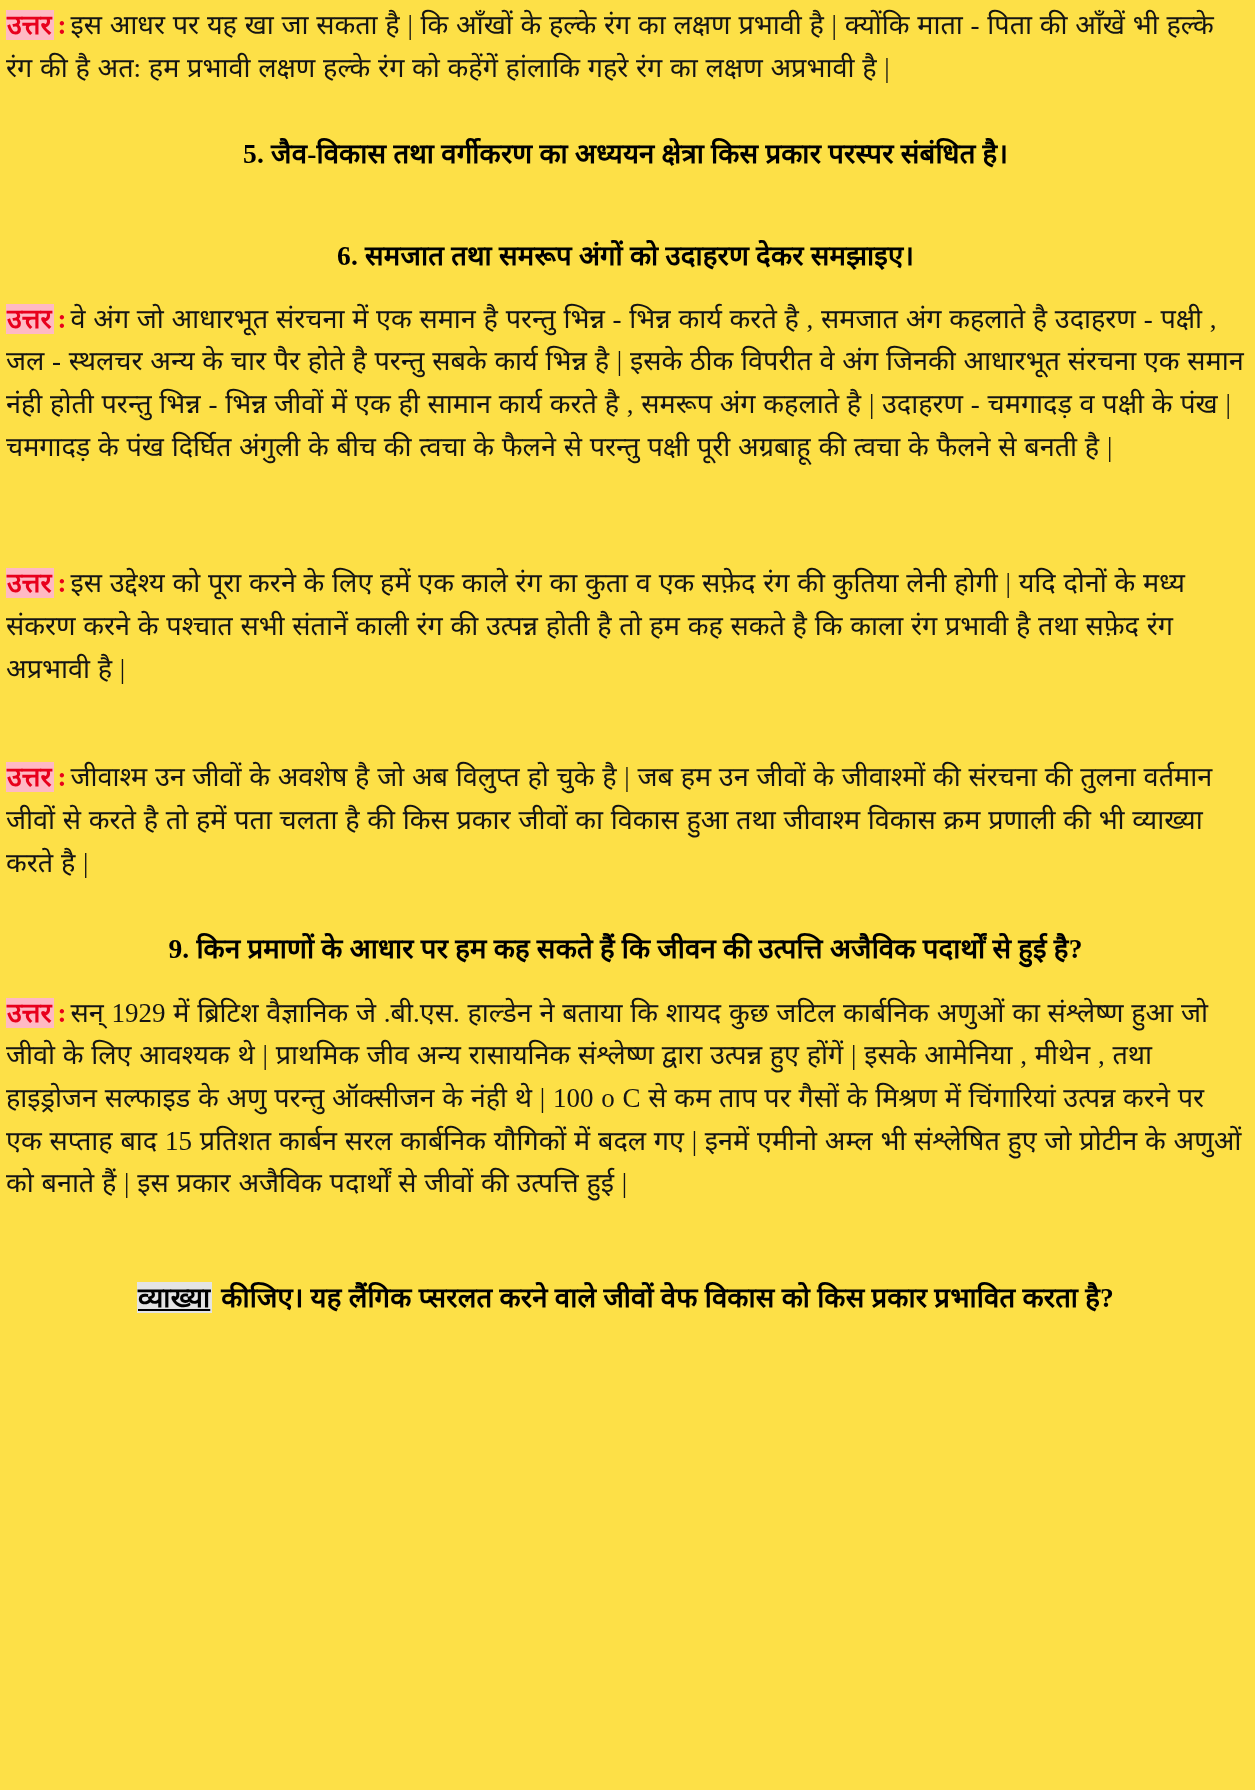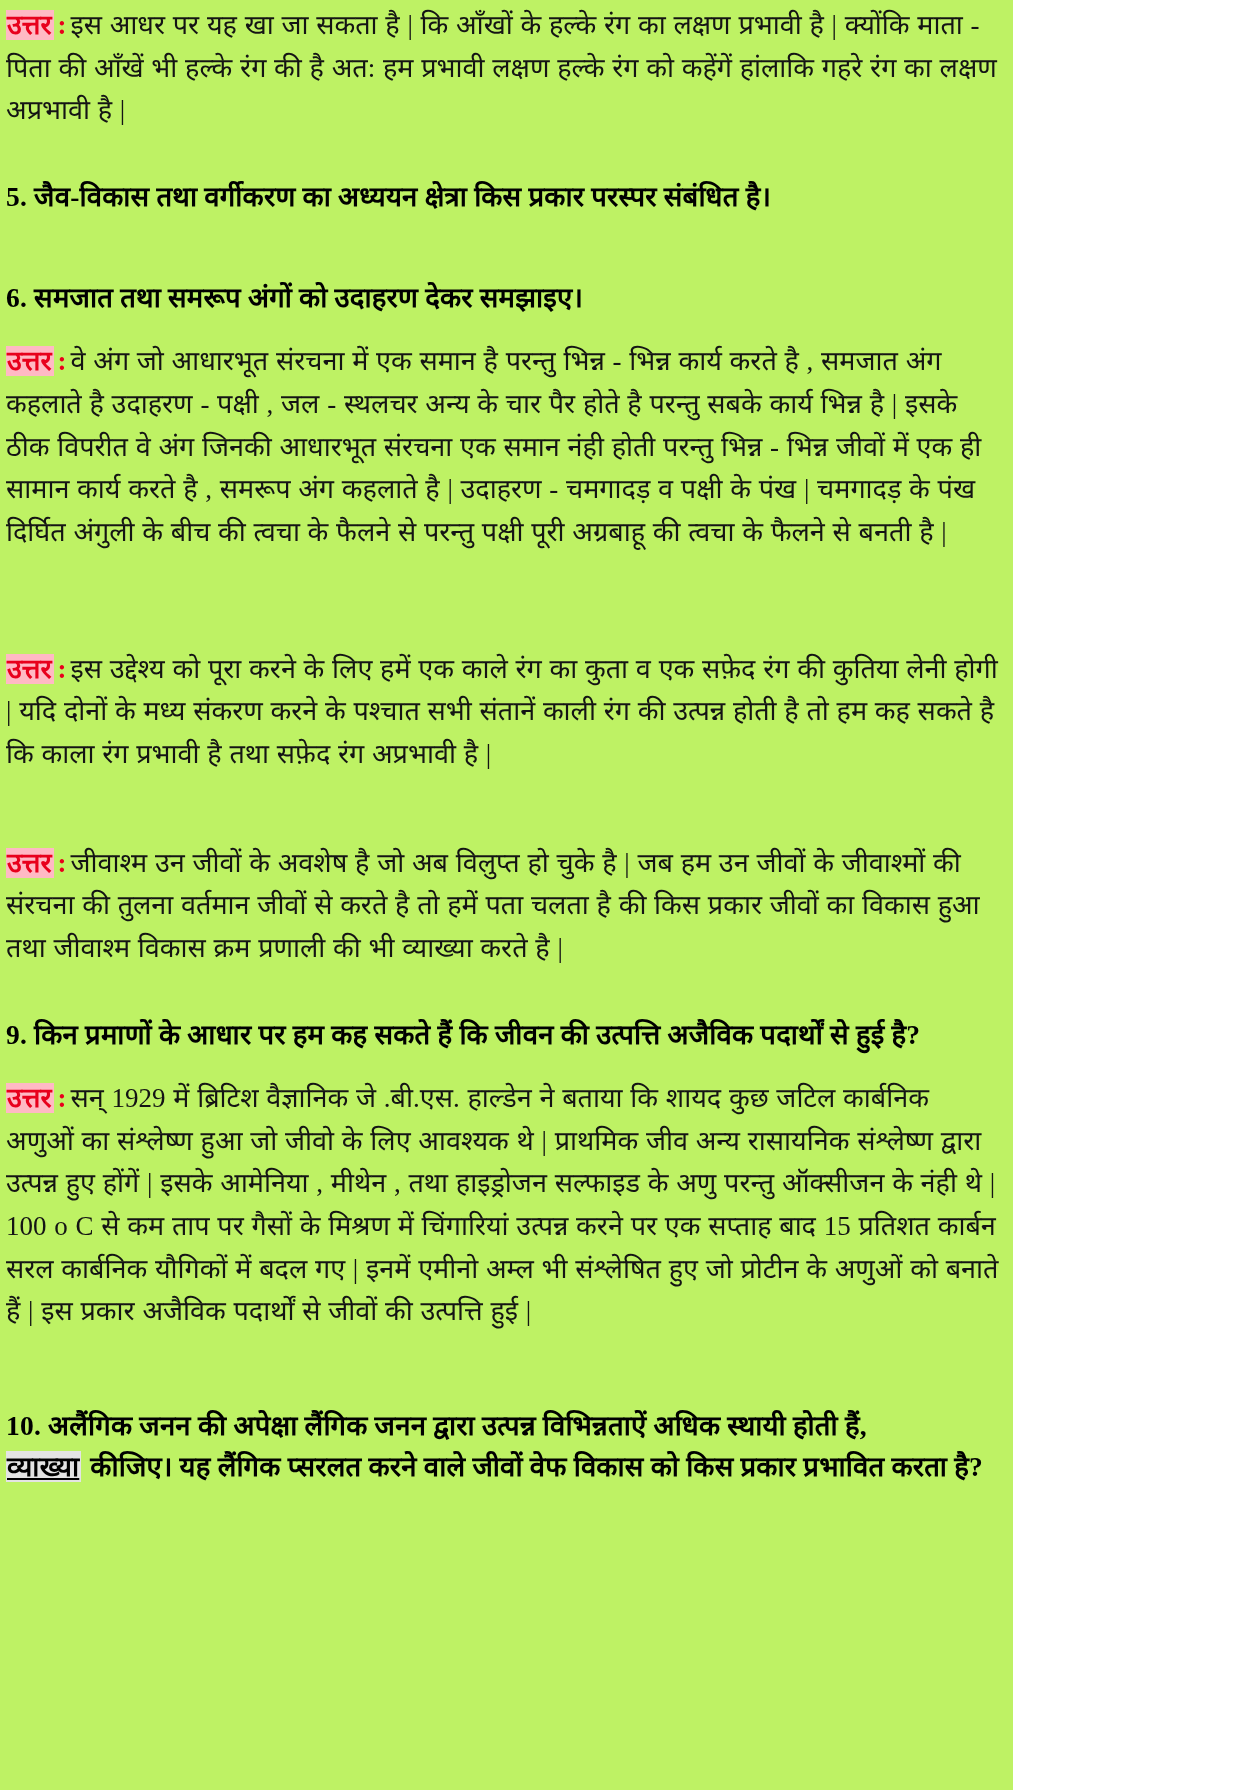--- a/index.html
+++ b/index.html
@@ -10,25 +10,25 @@
   }
   body {
     width: 1255px;
     min-height: 1790px;
     font-family: "Liberation Serif", "DejaVu Serif", serif;
     color: #111111;
     -webkit-font-smoothing: none;
   }
 
   .page {
-    width: 1013px;
+    width: 1255px;
     min-height: 1790px;
     box-sizing: border-box;
     padding: 4px 10px 0 6px;
-    background: #bef264;
+    background: #fde047;
     position: relative;
   }
 
   
   .answer-block {
     margin: 0 0 6px 0;
     padding: 0;
     font-size: 27px;
     line-height: 1.58;
     color: #141414;
@@ -56,20 +56,21 @@
   }
 
   .question-heading {
     margin: 0;
     padding: 0;
     font-size: 27.5px;
     line-height: 1.5;
     font-weight: 700;
     color: #000000;
     letter-spacing: 0.2px;
+    text-align: center;
   }
   .gap-s  { height: 22px; }
   .gap-m  { height: 38px; }
   .gap-xl { height: 66px; }
 
   .qa-group { margin: 0; padding: 0; }
 </style>
 </head>
 <body>
 
@@ -122,17 +123,16 @@
     <p class="question-heading">9. किन प्रमाणों के आधार पर हम कह सकते हैं कि जीवन की उत्पत्ति अजैविक पदार्थों से हुई है?</p>
     <div class="gap-s"></div>
     <p class="answer-block">
       <span class="answer-label">उत्तर</span><span class="answer-colon">:</span><span class="answer-text">सन् 1929 में ब्रिटिश वैज्ञानिक जे .बी.एस. हाल्डेन ने बताया कि शायद कुछ जटिल कार्बनिक अणुओं का संश्लेष्ण हुआ जो जीवो के लिए आवश्यक थे | प्राथमिक जीव अन्य रासायनिक संश्लेष्ण द्वारा उत्पन्न  हुए होंगें | इसके आमेनिया , मीथेन , तथा हाइड्रोजन सल्फाइड के अणु परन्तु ऑक्सीजन के नंही थे | 100 ο C से कम ताप पर गैसों के मिश्रण में चिंगारियां उत्पन्न  करने पर एक सप्ताह बाद 15 प्रतिशत कार्बन सरल कार्बनिक यौगिकों में बदल गए | इनमें एमीनो अम्ल भी संश्लेषित हुए जो प्रोटीन के अणुओं को बनाते हैं | इस प्रकार अजैविक पदार्थों से जीवों की उत्पत्ति हुई |</span>
     </p>
   </div>
 
   <div class="gap-xl"></div>
 
   <div class="qa-group">
-    <p class="question-heading">10. अलैंगिक जनन की अपेक्षा लैंगिक जनन द्वारा उत्पन्न विभिन्नताऐं अधिक स्थायी होती हैं,</p>
     <p class="question-heading"><span class="answer-label" style="color:#000000;background:#e4e4e4;text-decoration:underline;">व्याख्या</span><span> कीजिए। यह लैंगिक प्सरलत करने वाले जीवों वेफ विकास को किस प्रकार प्रभावित करता है?</span></p>
   </div>
 
 </div>
 
 </body></html>

